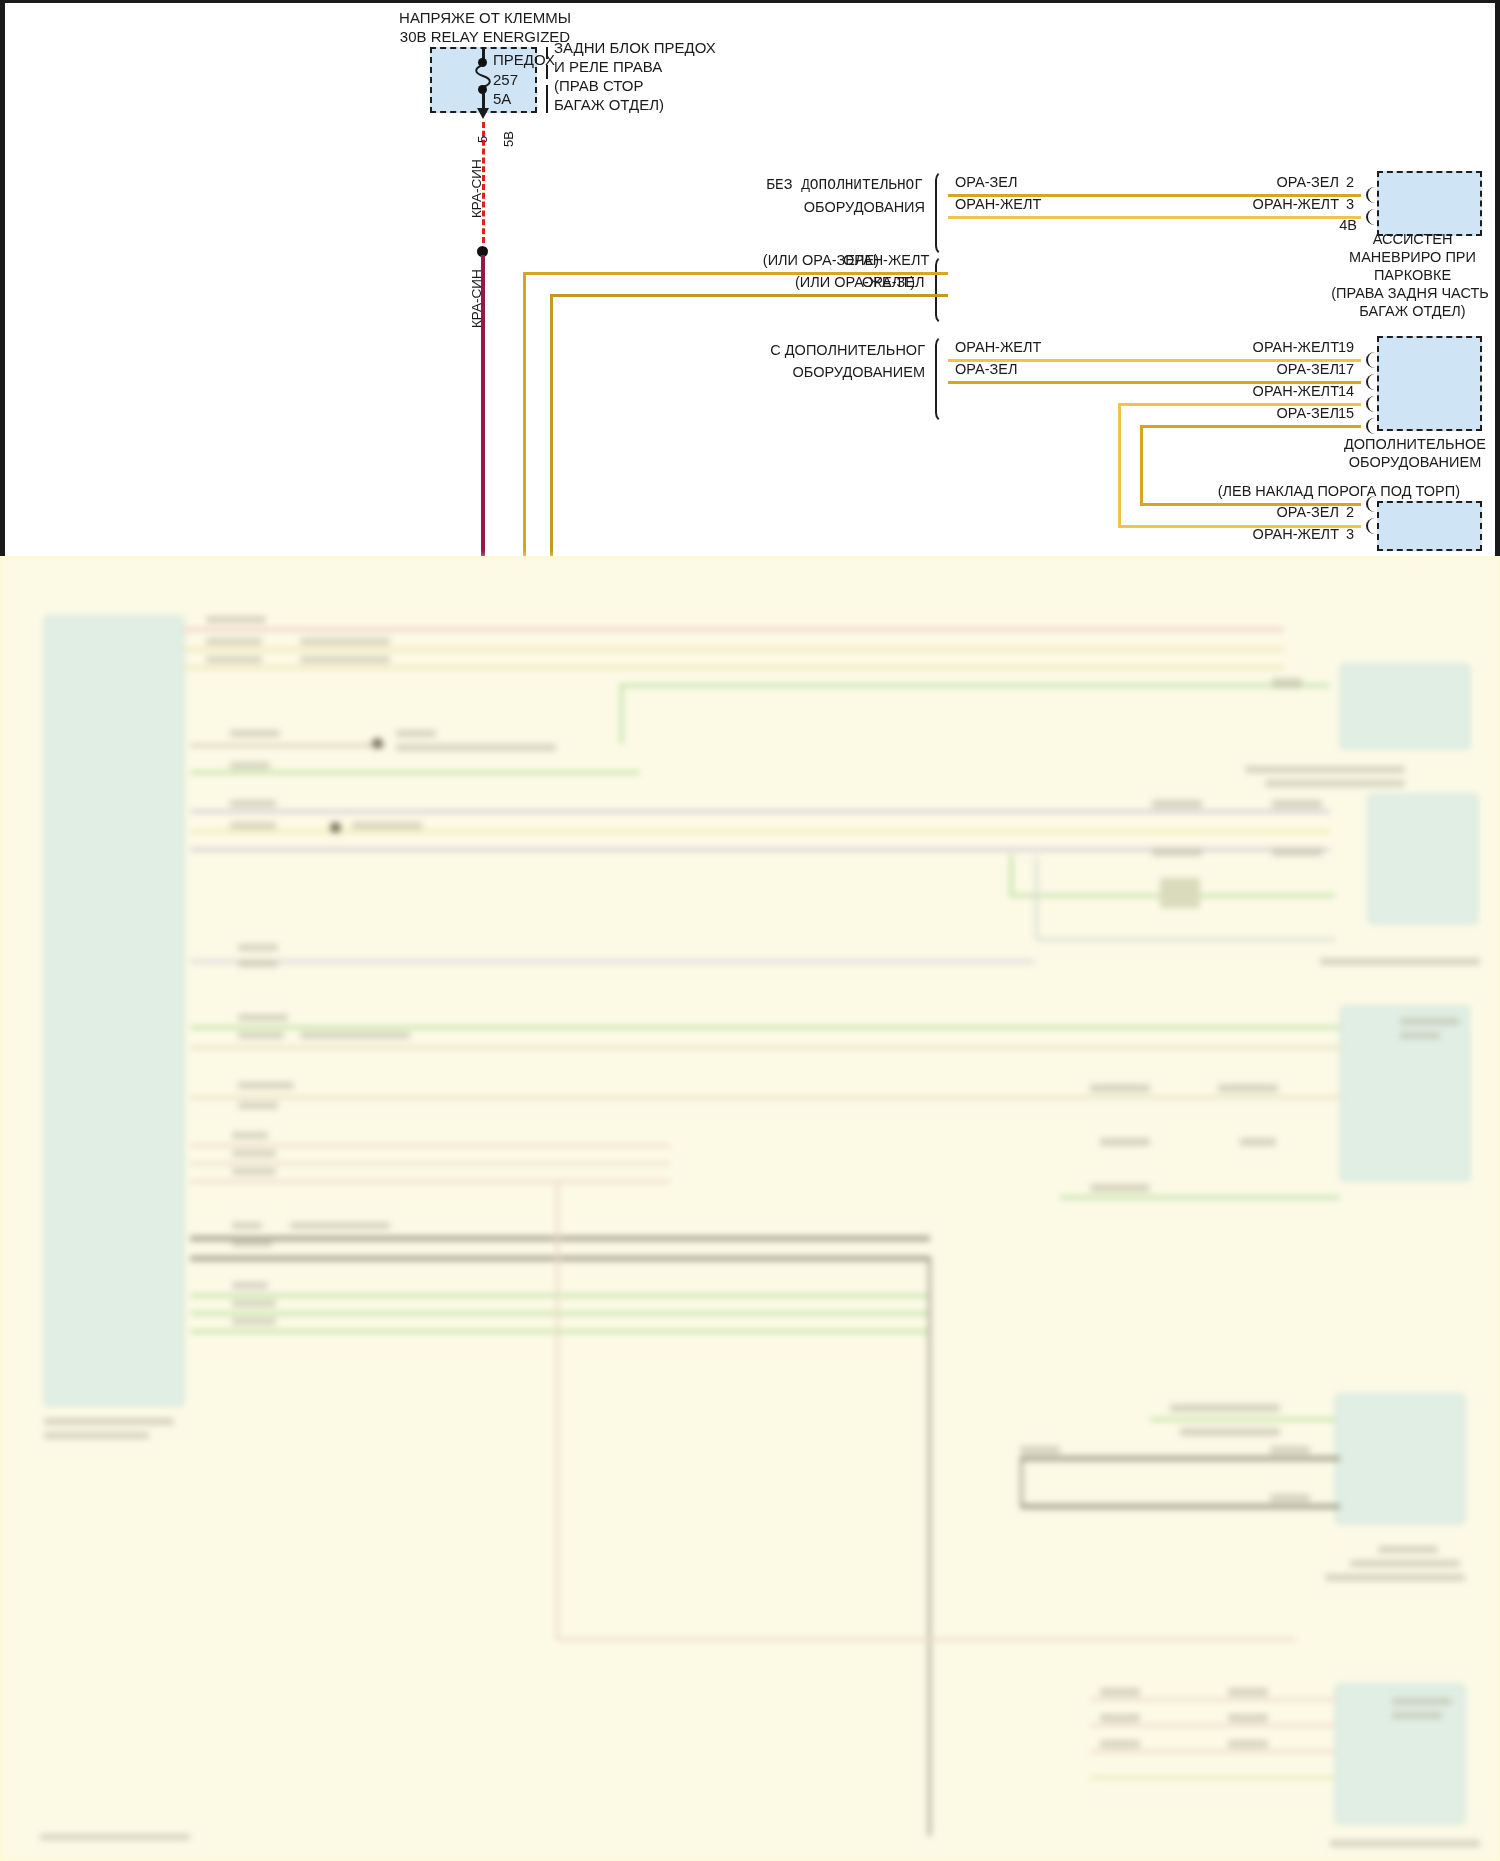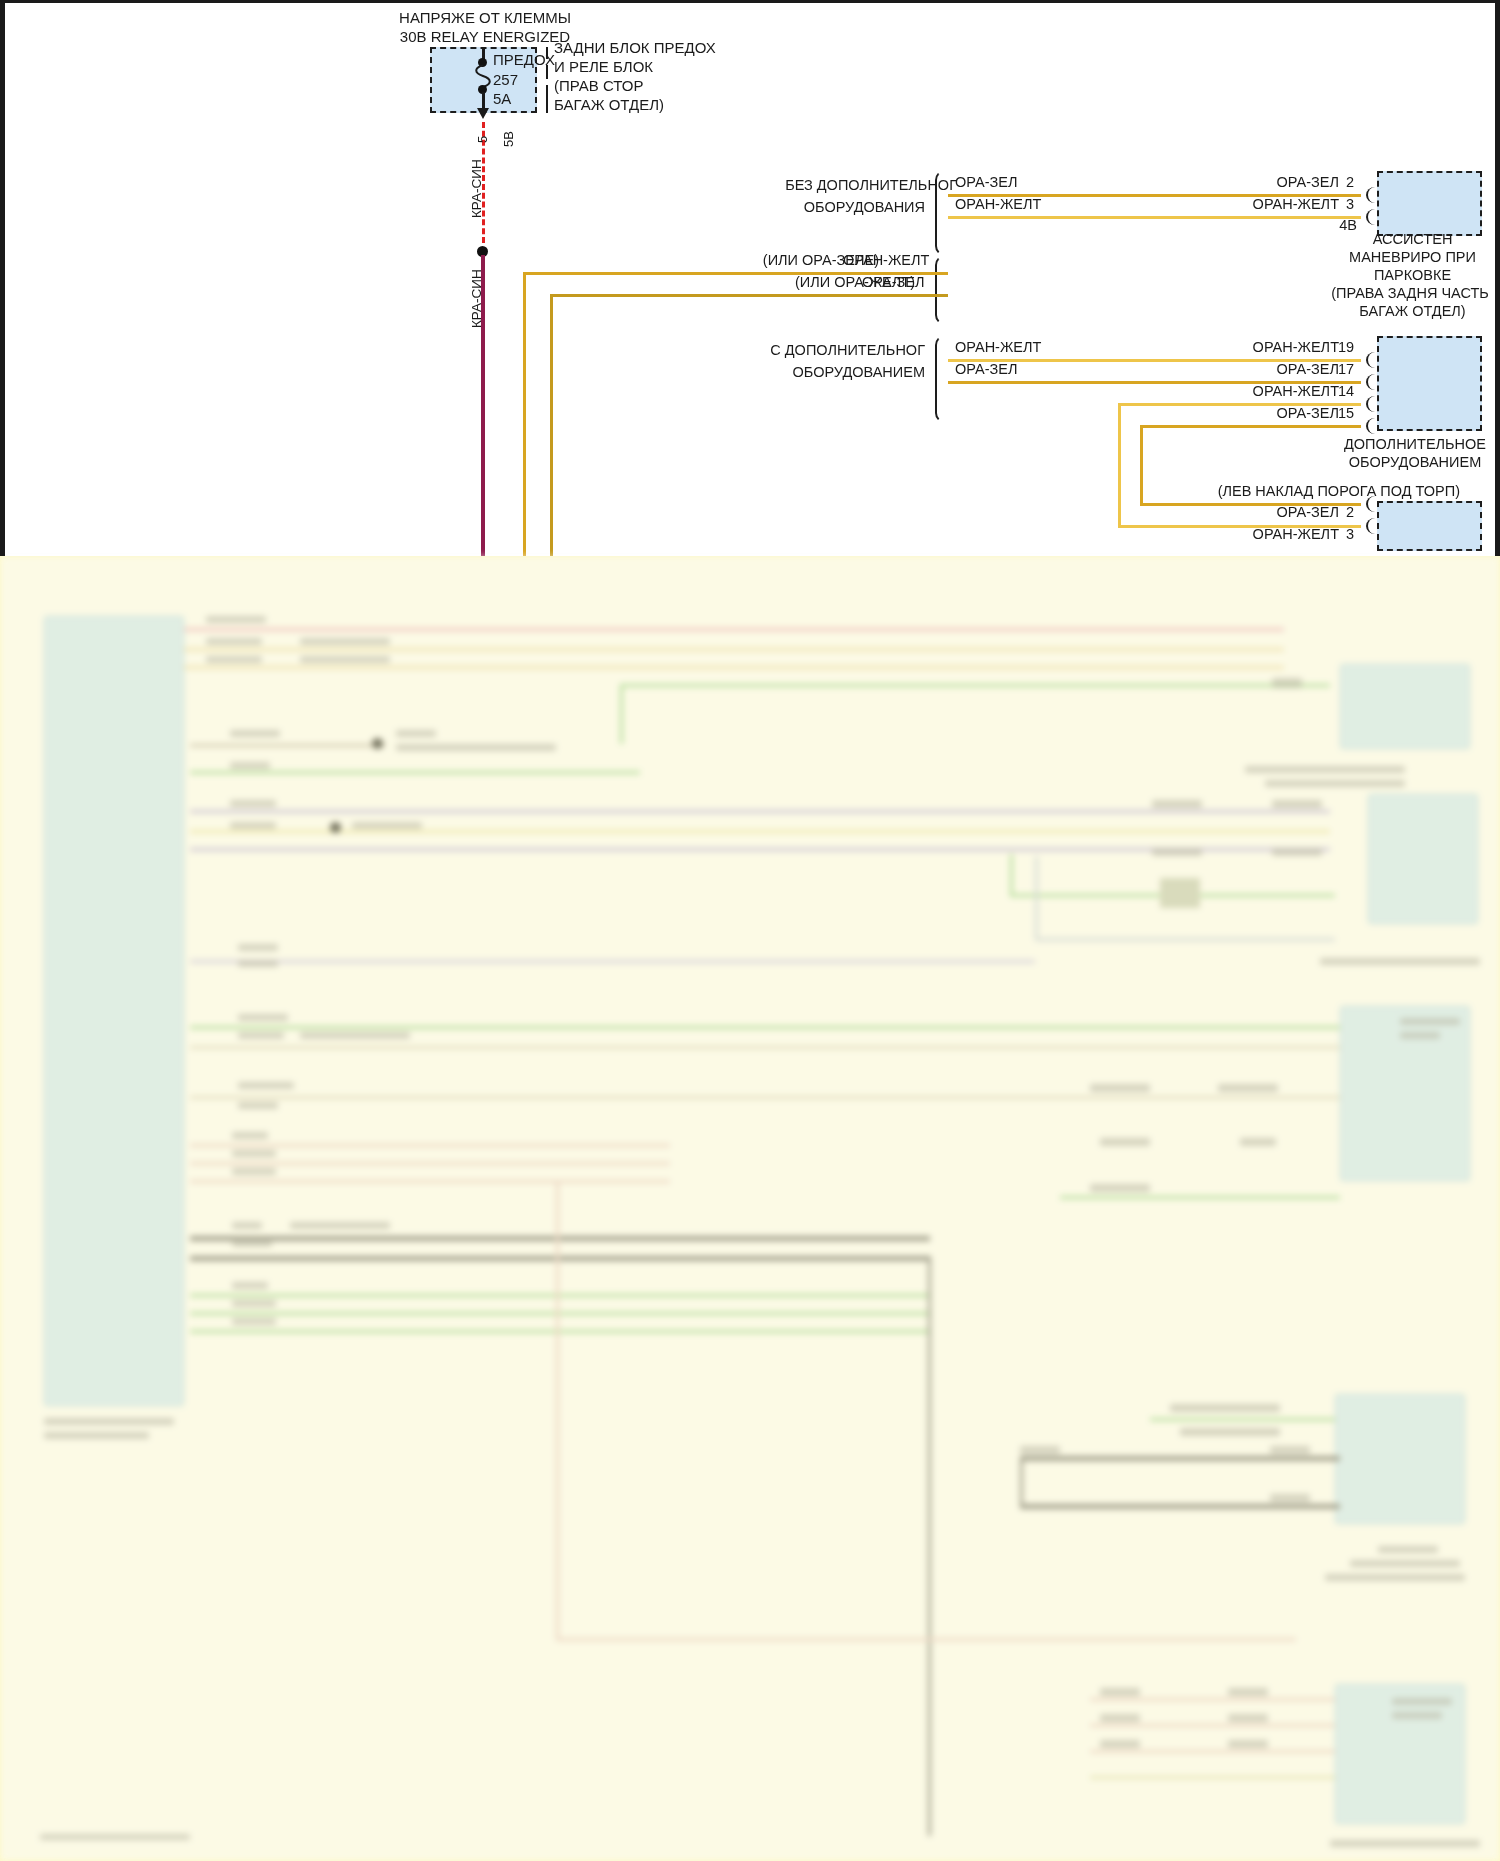--- a/index.html
+++ b/index.html
@@ -171,35 +171,35 @@
 
     <div class="txt" style="left:488px; top:48px; font-size:15px;">ПРЕДОХ</div>
     <div class="txt" style="left:488px; top:68px; font-size:15px;">257</div>
     <div class="txt" style="left:488px; top:87px; font-size:15px;">5A</div>
 
     <div class="wire vline" style="left:541px; top:44px; width:2.2px; height:12px;"></div>
     <div class="wire vline" style="left:541px; top:62px; width:2.2px; height:14px;"></div>
     <div class="wire vline" style="left:541px; top:82px; width:2.2px; height:28px;"></div>
 
     <div class="txt" style="left:549px; top:36px; font-size:15px;">ЗАДНИ БЛОК ПРЕДОХ</div>
-    <div class="txt" style="left:549px; top:55px; font-size:15px;">И РЕЛЕ БЛОК</div>
+    <div class="txt" style="left:549px; top:55px; font-size:15px;">И РЕЛЕ ПРАВА</div>
     <div class="txt" style="left:549px; top:74px; font-size:15px;">(ПРАВ СТОР</div>
     <div class="txt" style="left:549px; top:93px; font-size:15px;">БАГАЖ ОТДЕЛ)</div>
 
     <div class="dashwire" style="left:477px; top:119px; height:121px;"></div>
     <div class="dot" style="left:472px; top:243px;"></div>
     <div class="maroonwire" style="left:476px; top:252px; height:303px;"></div>
 
     <div class="vtxt" style="left:470px; top:140px; font-size:13px;">5</div>
     <div class="vtxt" style="left:496px; top:144px; font-size:13px;">5B</div>
 
     <div class="vtxt" style="left:464px; top:215px;">КРА-СИН</div>
     <div class="vtxt" style="left:464px; top:325px;">КРА-СИН</div>
 
-    <div class="txt r" style="left:632px; top:173px; width:320px;">БЕЗ ДОПОЛНИТЕЛЬНОГ</div>
+    <div class="txt r" style="left:598px; top:173px; width:320px;font-family:Liberation Mono, monospace;">БЕЗ ДОПОЛНИТЕЛЬНОГ</div>
     <div class="txt r" style="left:600px; top:195px; width:320px;">ОБОРУДОВАНИЯ</div>
 
     <div class="brace" style="left:930px; top:178px; height:64px;"></div>
 
     <div class="wire hline w-orange" style="left:943px; top:191px; width:413px;"></div>
     <div class="txt" style="left:950px; top:170px;">ОРА-ЗЕЛ</div>
     <div class="txt r" style="left:1100px; top:170px; width:234px;">ОРА-ЗЕЛ</div>
     <div class="txt" style="left:1341px; top:170px;">2</div>
     <div class="pinhook" style="left:1361px; top:184px;"></div>
 

